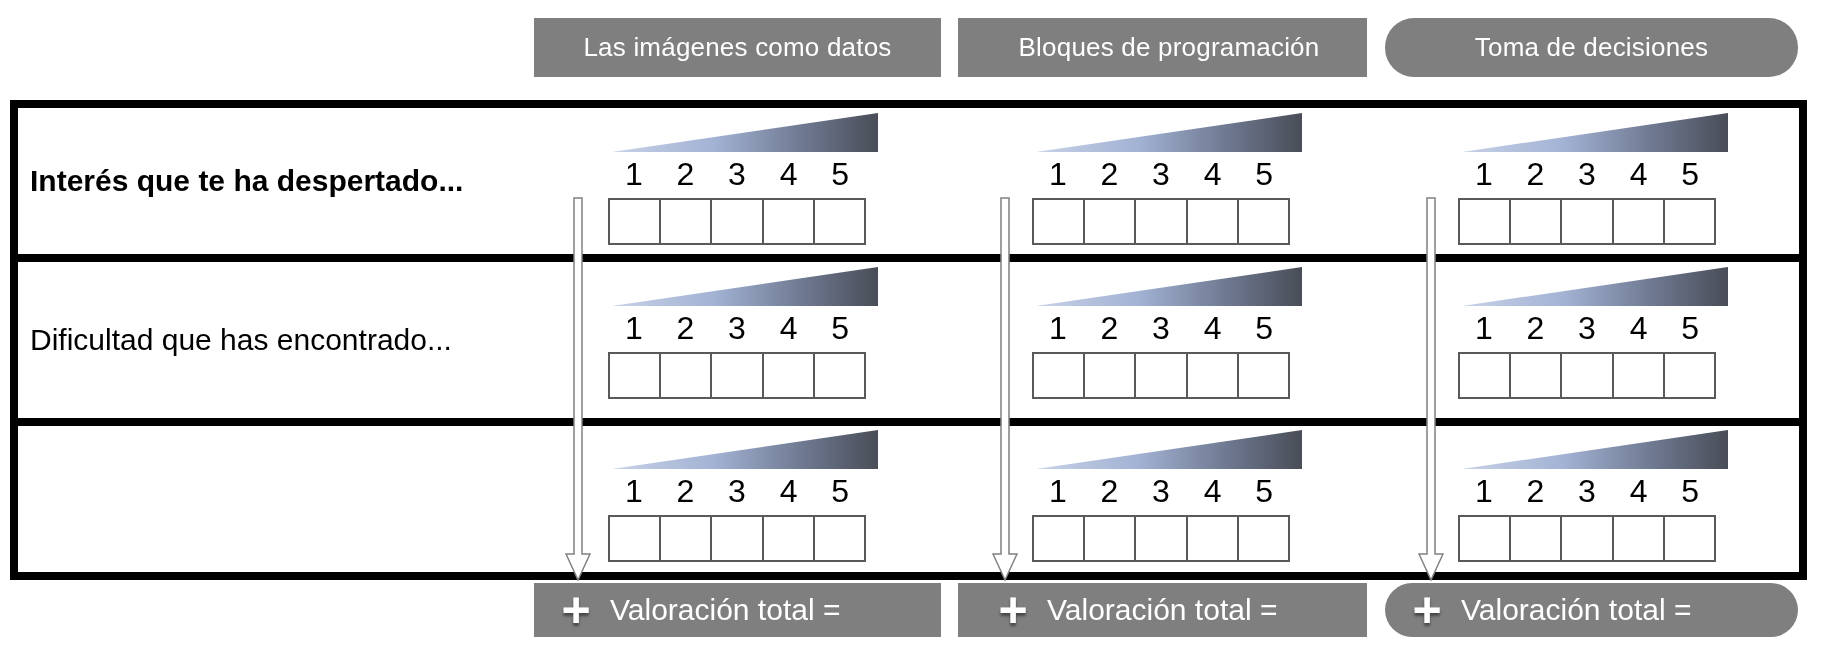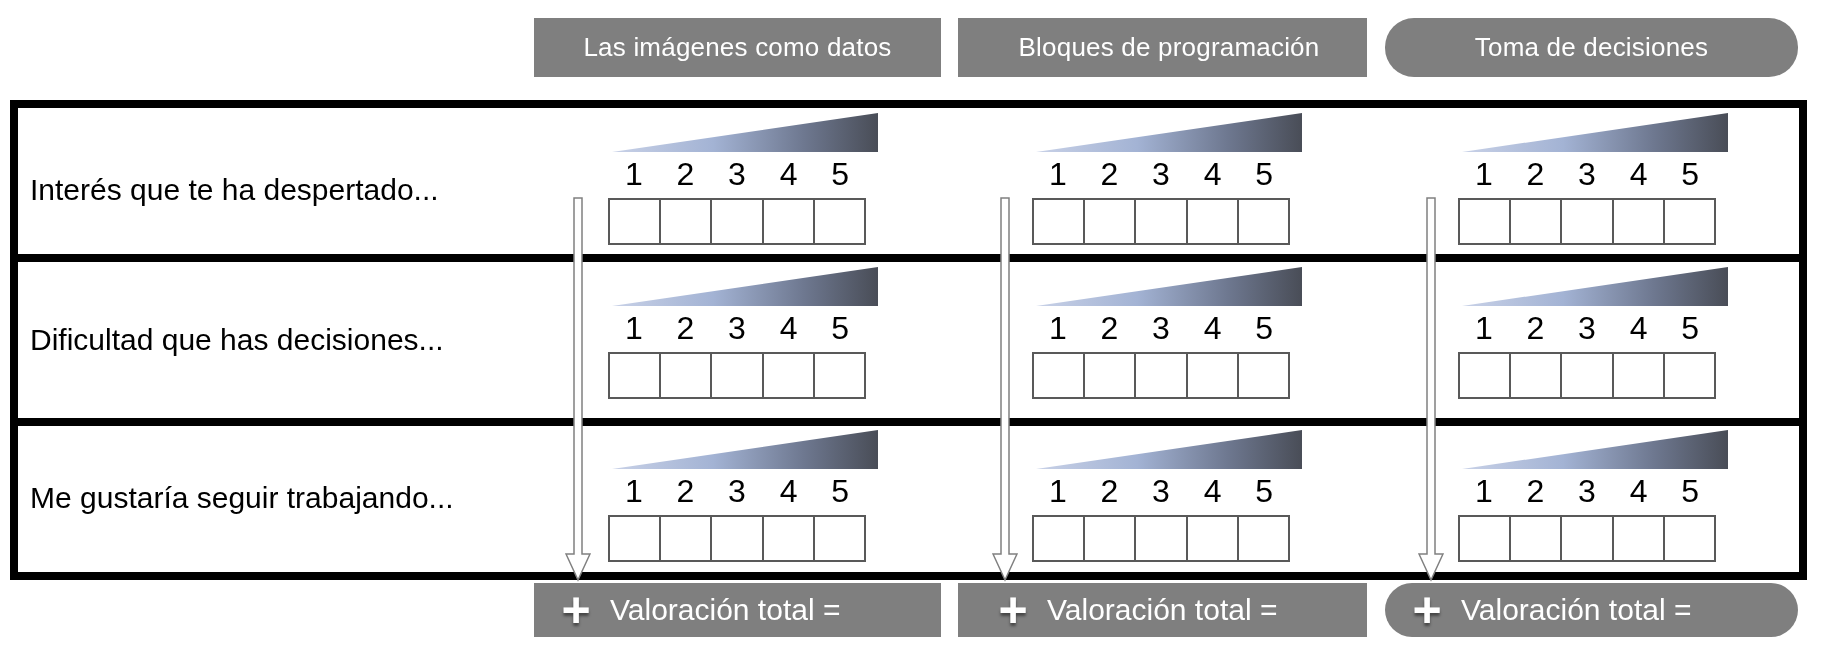--- a/index.html
+++ b/index.html
@@ -20,21 +20,21 @@
   
   .frame { position:absolute; left:10px; top:100px; width:1797px; height:480px;
            border:8px solid #000000; box-sizing:border-box; background:transparent; }
   .divider { position:absolute; left:18px; width:1781px; height:8px; background:#000000; }
   .divider.d0 { top:254px; }
   .divider.d1 { top:418px; }
 
   
   .rowlabel { position:absolute; left:30px; transform:translateY(-50%);
               font-size:30px; color:#000000; white-space:nowrap; }
-  .rowlabel.r0 { top:190px; }
+  .rowlabel.r0 { top:181px;font-weight:bold; }
   .rowlabel.r1 { top:340px; }
   .rowlabel.r2 { top:498px; }
 
   
   .ramp { position:absolute; width:266px; height:39px;
           clip-path:polygon(0% 100%, 100% 0%, 100% 100%);
           background:linear-gradient(to right,#c8d1e7 0%,#a3b3d4 38%,#6e7890 72%,#494d57 100%); }
   .nums { position:absolute; width:258px; display:flex; }
   .nums span { flex:1; text-align:center; font-size:32px; line-height:44px; color:#000000; }
   .boxes { position:absolute; width:258px; height:47px; display:flex;
@@ -62,22 +62,21 @@
 
   <div class="colhead c0">Las imágenes como datos</div>
   <div class="colhead c1">Bloques de programación</div>
   <div class="colhead c2">Toma de decisiones</div>
 
   <div class="frame"></div>
   <div class="divider d0"></div>
   <div class="divider d1"></div>
 
   <div class="rowlabel r0">Interés que te ha despertado...</div>
-  <div class="rowlabel r1">Dificultad que has decisiones...</div>
-  <div class="rowlabel r2">Me gustaría seguir trabajando...</div>
+  <div class="rowlabel r1">Dificultad que has encontrado...</div>
 
   <div id="cells">
       <div class="ramp" style="left: 612px; top: 113px;"></div>
       <div class="nums" style="left: 608px; top: 152px;">
         <span>1</span>
         <span>2</span>
         <span>3</span>
         <span>4</span>
         <span>5</span>
       </div>

